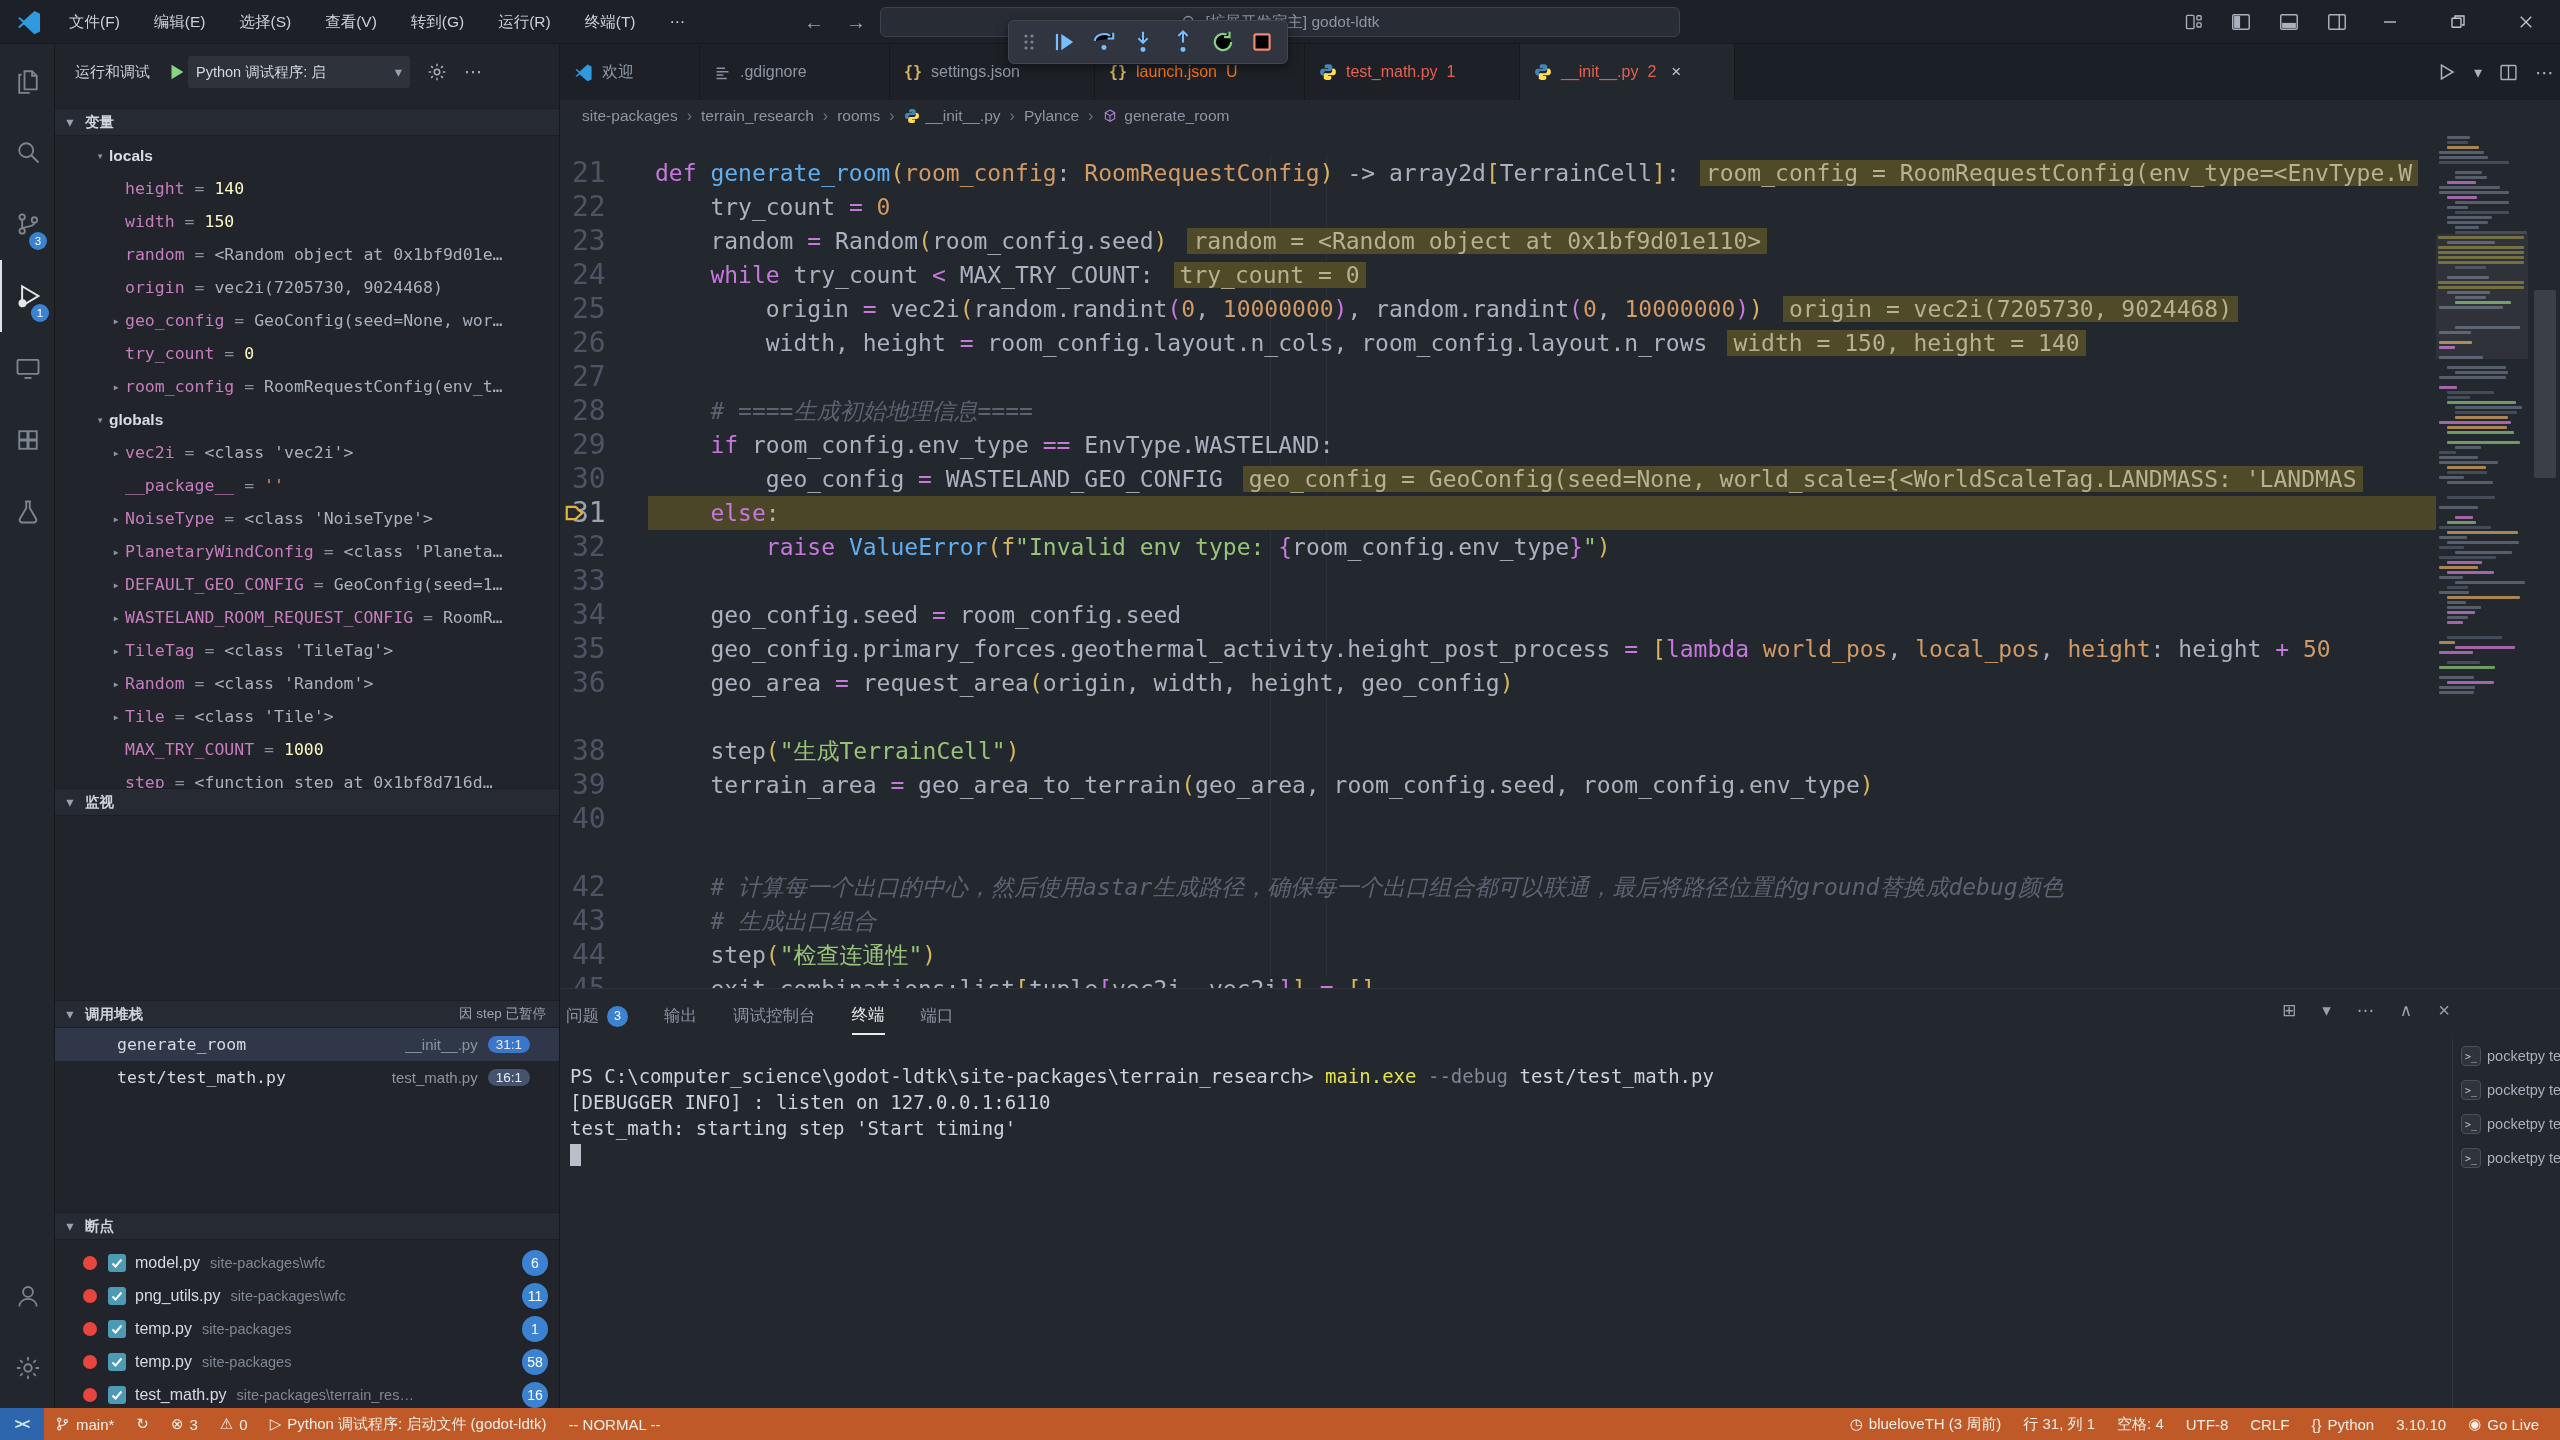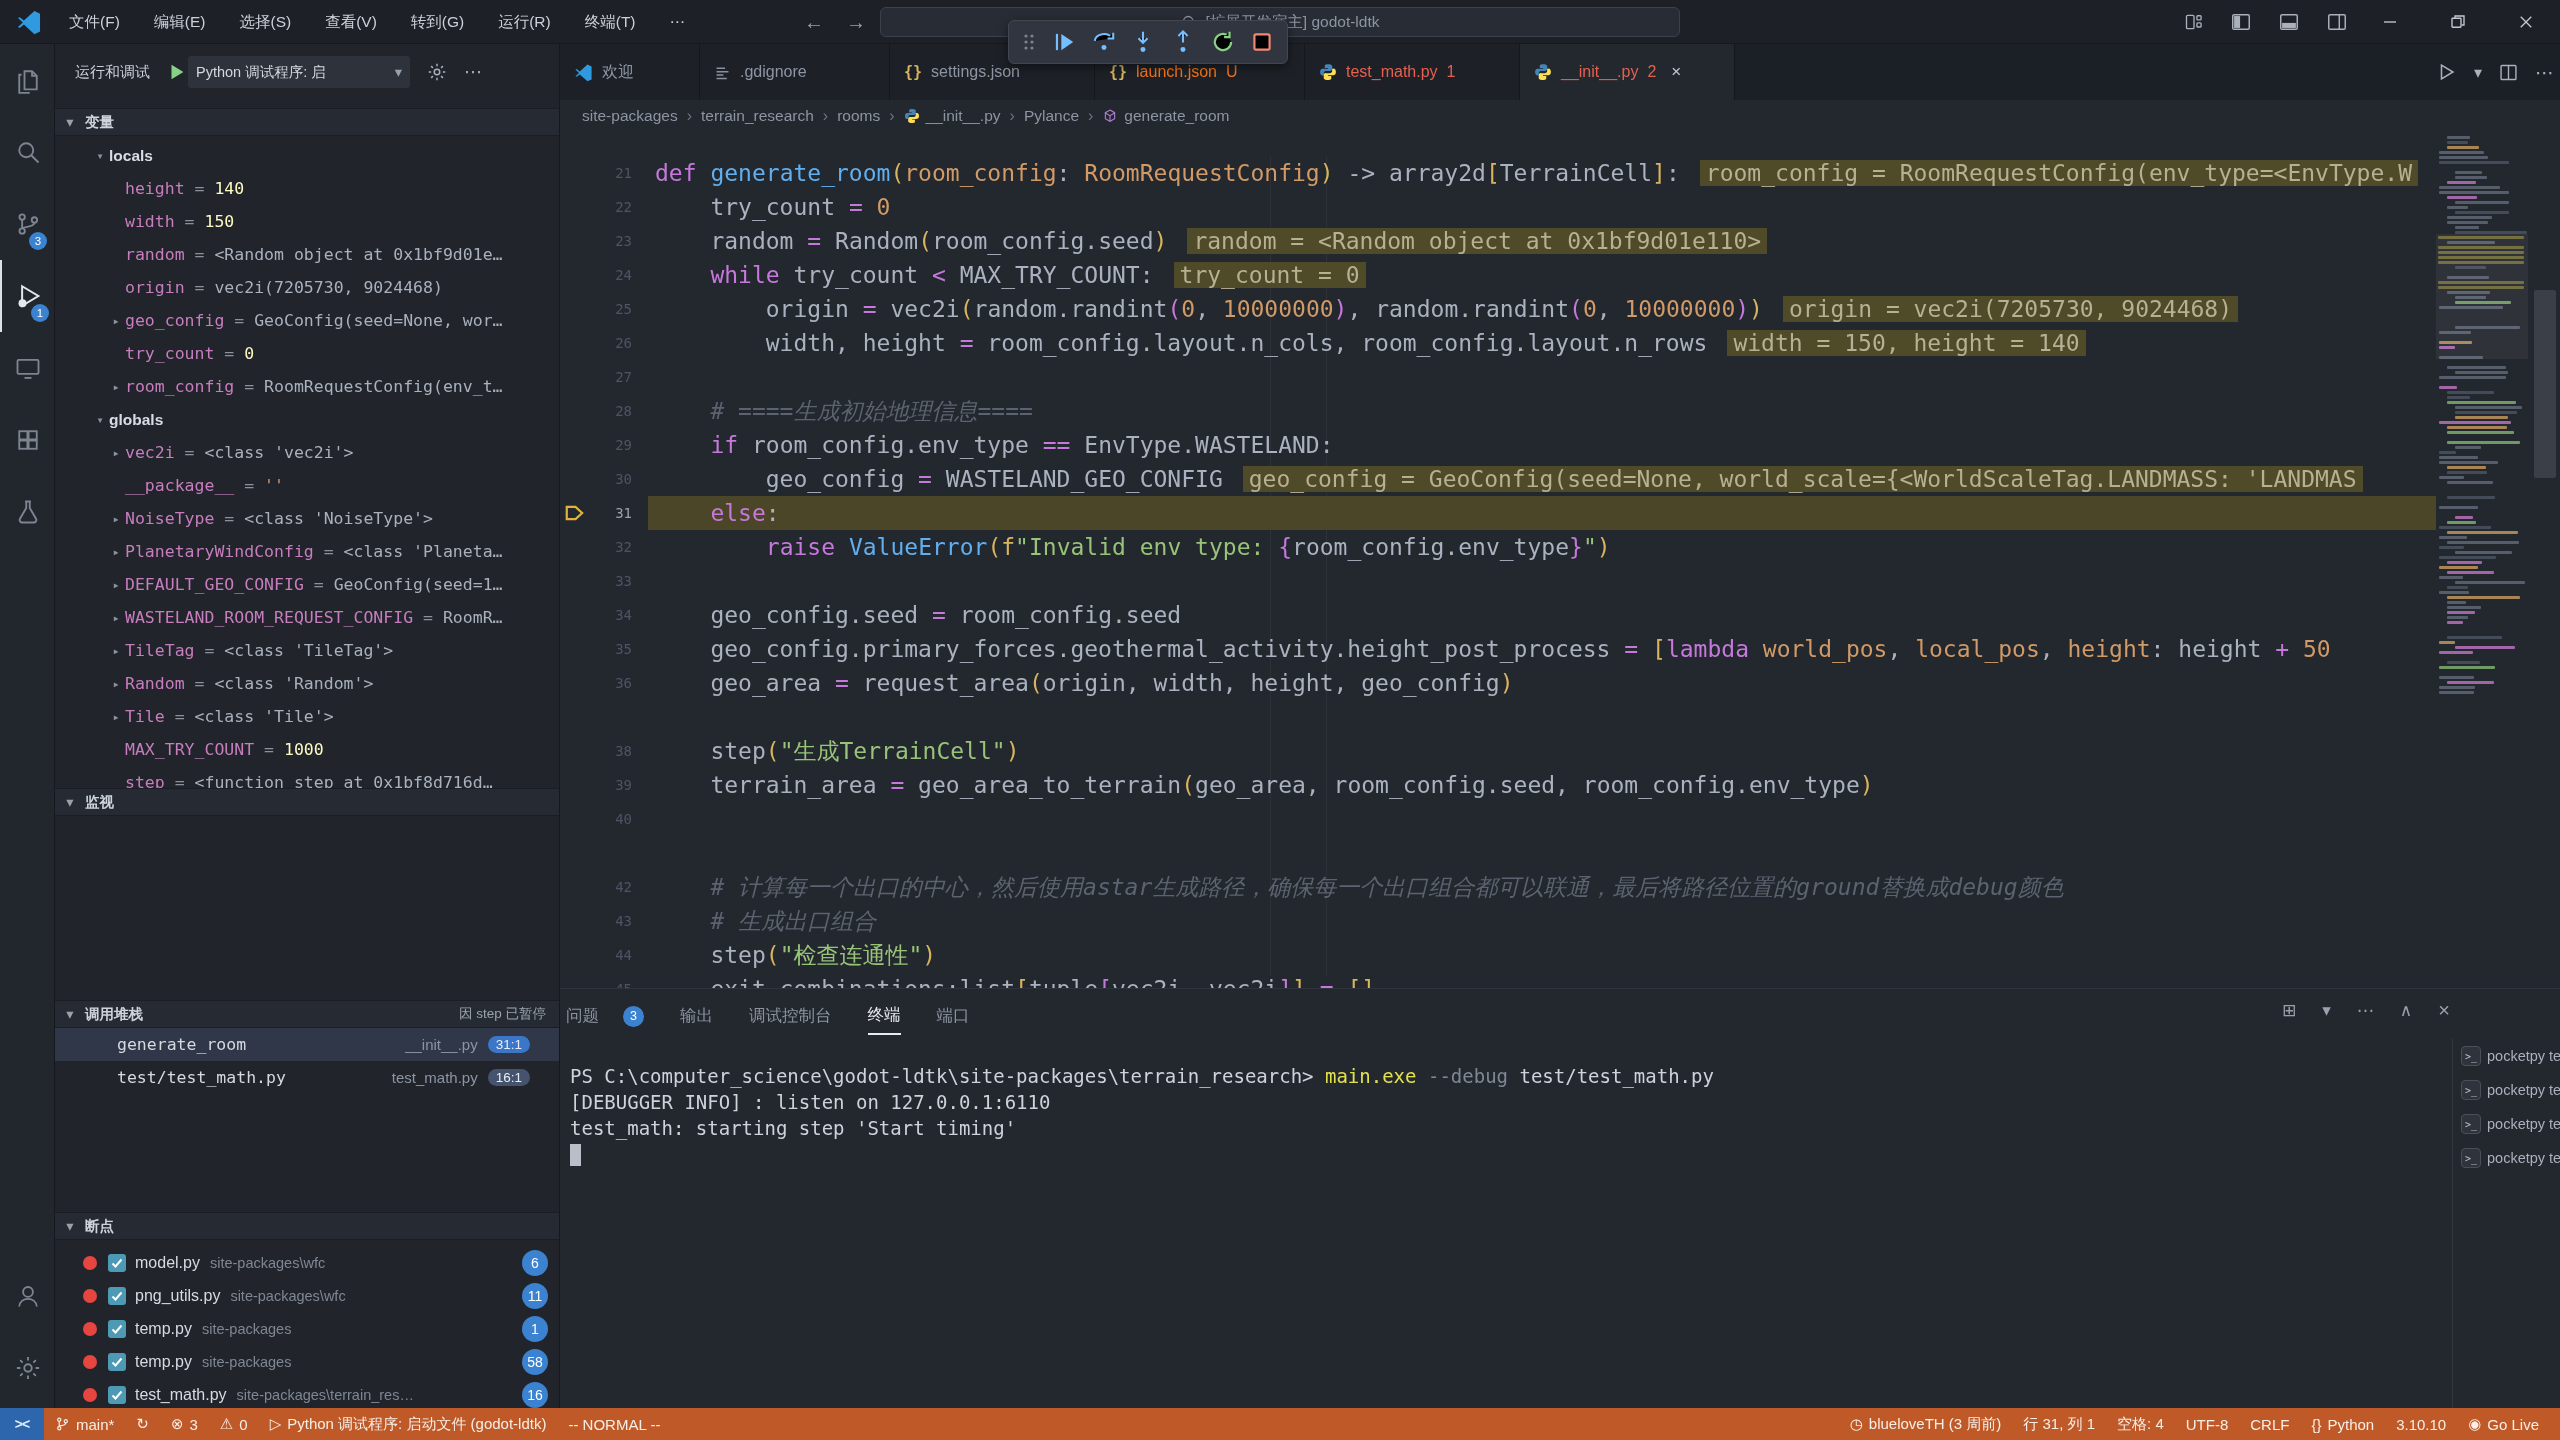--- a/index.html
+++ b/index.html
@@ -76,37 +76,37 @@
   #editor-actions{position:absolute;right:6px;top:0;height:56px;display:flex;align-items:center;gap:16px;color:#aab1bc}
   #breadcrumbs{position:absolute;left:0;top:56px;width:2000px;height:32px;display:flex;align-items:center;background:var(--bg-editor);
                font-size:15.5px;color:#8d95a2;padding-left:22px;gap:9px;white-space:nowrap}
   .bc-sep{color:#6b7380;font-size:16px}
   .bc-item{display:flex;align-items:center;gap:6px}
 
   
   #editor{position:absolute;left:0;top:88px;width:2000px;height:856px;overflow:hidden}
   #code-lines{position:absolute;left:0;top:24px;width:1876px;height:832px;overflow:hidden}
   .cline{position:absolute;left:0;width:1876px;height:34px;line-height:34px;white-space:pre;font-family:"DejaVu Sans Mono",monospace;font-size:23px}
-  .cline .lnum{position:absolute;left:0;top:0;width:72px;text-align:right;color:#4d5564;font-size:14px}
+  .cline .lnum{position:absolute;left:12px;top:0;width:72px;text-align:left;color:#4d5564;font-size:28px}
   .cline.current .lnum{color:#9aa2b0}
   .cline .ctext{position:absolute;left:95px;top:0;z-index:1}
   .cline.current::before{content:'';position:absolute;left:88px;right:0;top:0;bottom:0;background:var(--dbg-line)}
   .chip{background:var(--chip-bg);color:var(--chip-fg);margin-left:20px;padding:0 6px}
   .tk-kw{color:#c678dd}.tk-fn{color:#61afef}.tk-ty{color:#d19a66}.tk-nu{color:#d19a66}.tk-st{color:#98c379}
   .tk-cm{color:#5c6370;font-style:italic}.tk-pl{color:#abb2bf}.tk-y{color:#d8b45e}.tk-m{color:#c678dd}.tk-op{color:#c678dd}
   .indent-guide{position:absolute;top:24px;width:1px;height:820px;background:rgba(255,255,255,.05)}
   #minimap{position:absolute;left:1876px;top:0;width:92px;height:856px;overflow:hidden}
   .mm-bar{position:absolute;height:3px;border-radius:1px}
   #mm-slider{position:absolute;left:0;width:92px;background:rgba(255,255,255,.055)}
   #scrollbar-v{position:absolute;left:1974px;width:22px;background:rgba(121,128,140,.28);border-radius:2px}
 
   
   #panel{position:absolute;left:0;top:944px;width:2000px;height:420px;background:var(--bg-editor);border-top:1px solid #2e333c}
   #panel-tabs{position:absolute;left:6px;top:8px;display:flex;gap:36px;height:38px;align-items:center}
-  .ptab{font-size:16.5px;color:#8b93a1;display:flex;align-items:center;gap:24px;height:38px}
+  .ptab{font-size:16.5px;color:#8b93a1;display:flex;align-items:center;gap:8px;height:38px}
   .ptab.active{color:#e7eaee;border-bottom:2px solid #e7eaee}
   .ptab-badge{min-width:21px;height:21px;border-radius:11px;background:var(--accent);color:#fff;font-size:12.5px;line-height:21px;text-align:center}
   #panel-icons{position:absolute;right:110px;top:10px;display:flex;gap:26px;color:#9aa1ad;font-size:17px;align-items:center}
   #terminal{position:absolute;left:10px;top:74px;width:1860px;font-family:"DejaVu Sans Mono",monospace;font-size:19px;line-height:26px;white-space:pre}
   .tt-w{color:#cdd3db}.tt-y{color:#e2e24e}.tt-d{color:#808894}
   #term-cursor{width:11px;height:22px;background:#b9bfc9;margin-top:3px}
   #term-list{position:absolute;left:1892px;top:50px;width:108px;height:370px;border-left:1px solid #33383f}
   .tl-item{display:flex;align-items:center;gap:6px;height:34px;padding-left:8px;color:#aab1bc;font-size:14.5px;white-space:nowrap;overflow:hidden}
   .tl-ico{width:20px;height:20px;border-radius:4px;background:#2f343c;border:1px solid #4a5058;color:#c0c6cf;
           font-family:"DejaVu Sans Mono",monospace;font-size:10px;display:flex;align-items:center;justify-content:center;flex:none}

